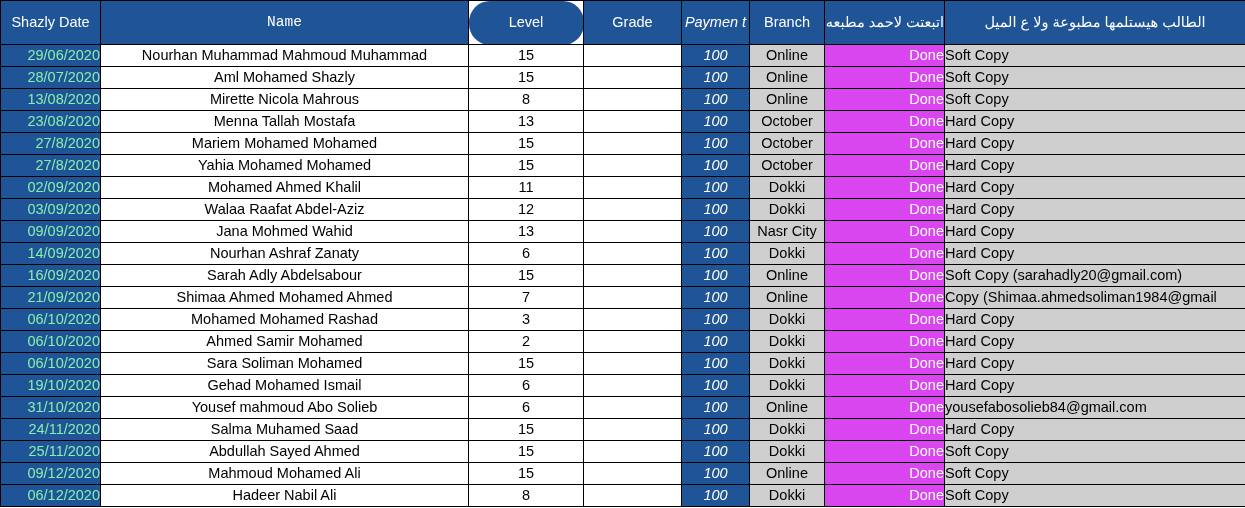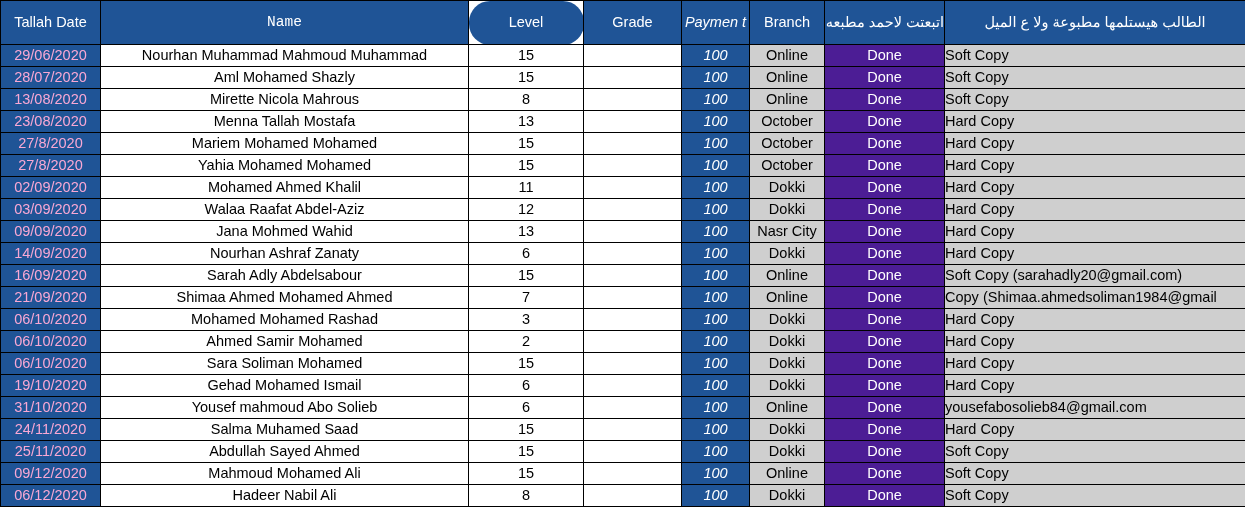--- a/index.html
+++ b/index.html
@@ -61,22 +61,22 @@
   }
   th.h-name { font-size: 15.5px; }
   th.h-payment { word-break: break-all; line-height: 1.1; }
 
   
   tbody tr { height: 21px; }
   td { height: 21px; vertical-align: middle; }
 
   td.c-date {
     background: #1F5496;
-    color: #f9a8d4;
-    text-align: center;
+    color: #86efac;
+    text-align: right;
     font-size: 14.5px;
   }
   td.c-name {
     background: #ffffff;
     color: #000000;
     text-align: center;
     font-size: 14.5px;
   }
   td.c-level {
     background: #ffffff;
@@ -94,23 +94,23 @@
     text-align: center;
     font-size: 14.5px;
   }
   td.c-branch {
     background: #cfcfcf;
     color: #000000;
     text-align: center;
     font-size: 14.5px;
   }
   td.c-status {
-    background: #4c1d95;
+    background: #d946ef;
     color: #ffffff;
-    text-align: center;
+    text-align: right;
     font-size: 14.5px;
   }
   td.c-delivery {
     background: #cfcfcf;
     color: #000000;
     font-size: 14.5px;
   }
 
   
   td.c-date, th.h-date { border-right: 2px solid #000; }
@@ -173,21 +173,21 @@
       <col style="width:368px">
       <col style="width:115px">
       <col style="width:98px">
       <col style="width:68px">
       <col style="width:75px">
       <col style="width:120px">
       <col style="width:301px">
     </colgroup>
     <thead>
       <tr>
-        <th class="h-date">Tallah Date</th>
+        <th class="h-date">Shazly Date</th>
         <th class="h-name">Name</th>
         <th class="h-level">Level</th>
         <th class="h-grade">Grade</th>
         <th class="h-payment">Paymen t</th>
         <th class="h-branch">Branch</th>
         <th class="arabic h-status">اتبعتت لاحمد مطبعه ولا لا</th>
         <th class="arabic-wide h-delivery">الطالب هيستلمها مطبوعة ولا ع الميل</th>
       </tr>
     </thead>
     <tbody id="tbody">

